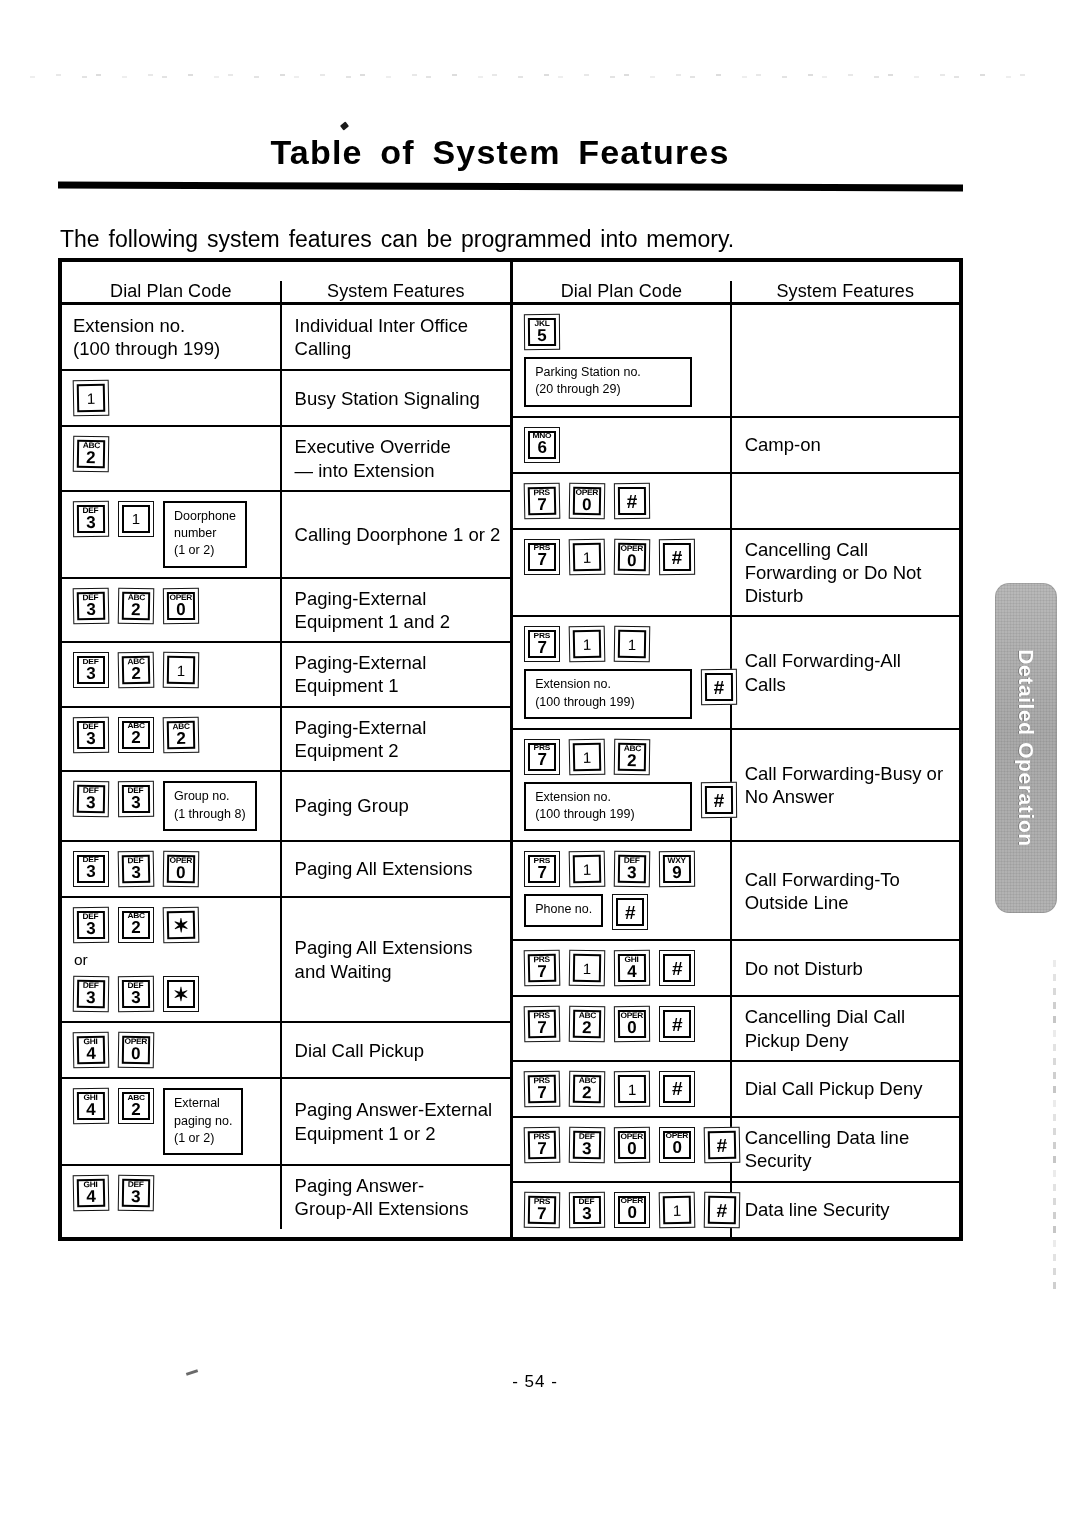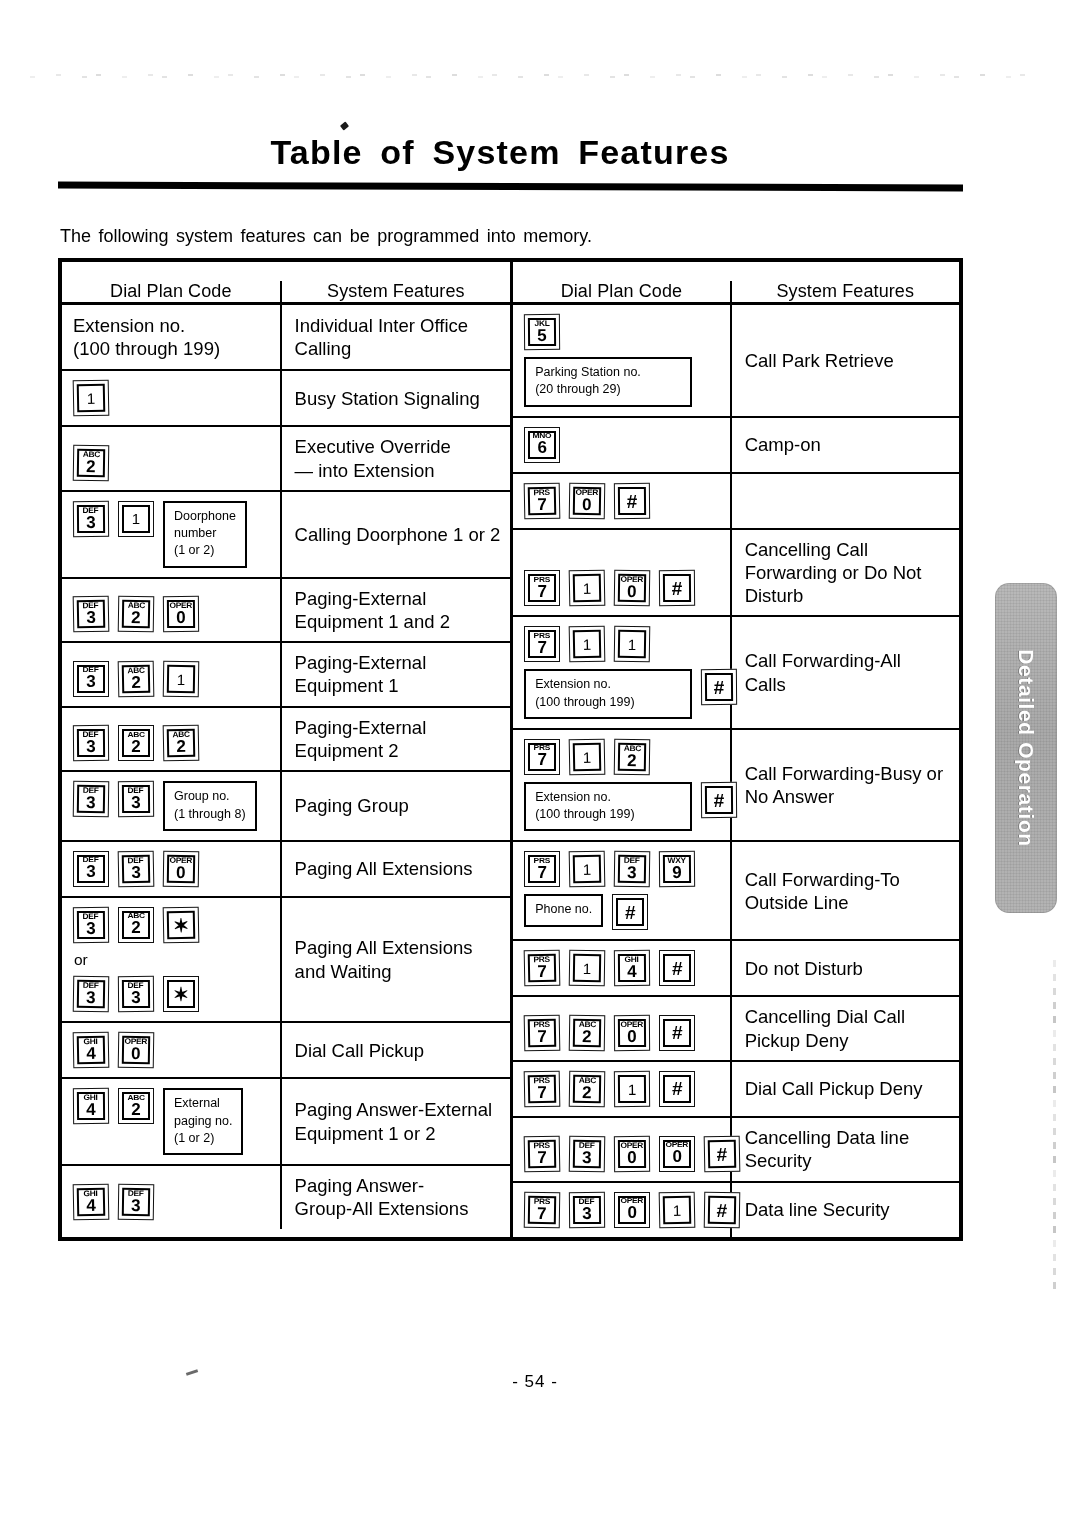--- a/index.html
+++ b/index.html
@@ -79,21 +79,21 @@
     width: 905px;
     height: 7px;
     background: #000;
     transform: rotate(0.18deg);
   }
 
   .intro {
     position: absolute;
     left: 60px;
     top: 226px;
-    font-size: 18px;
+    font-size: 23px;
     word-spacing: 2.5px;
     white-space: nowrap;
   }
 
   
   .tbl-wrap {
     position: absolute;
     left: 58px;
     top: 258px;
     width: 905px;
@@ -134,21 +134,21 @@
   }
   .row:last-child { border-bottom: none; }
 
   .cell-code {
     box-sizing: border-box;
     width: 49%;
     border-right: 2px solid #000;
     padding: 9px 0 9px 11px;
     display: flex;
     flex-direction: column;
-    justify-content: flex-end;
+    justify-content: flex-start;
   }
   .cell-feat {
     box-sizing: border-box;
     width: 51%;
     padding: 8px 8px 8px 13px;
     display: flex;
     align-items: center;
     font-size: 18.5px;
     line-height: 1.26;
   }
@@ -720,25 +720,20 @@
                   </div>
                 </div>
                 <div class="krow">
                   <div class="varbox" style="min-width: 168px;">
                     <span class="ln">Parking Station no.</span>
                     <span class="ln">(20 through 29)</span>
                   </div>
                 </div>
               </div>
             </div>
-            <div class="cell-feat">
-              <div>
-                <span>Call Park Retrieve</span>
-              </div>
-            </div>
           </div>
           <div class="row">
             <div class="cell-code">
               <div class="krow">
                 <div class="key ">
                   <div class="inner">
                     <span class="alpha">MNO</span>
                     <span class="digit">6</span>
                   </div>
                 </div>

